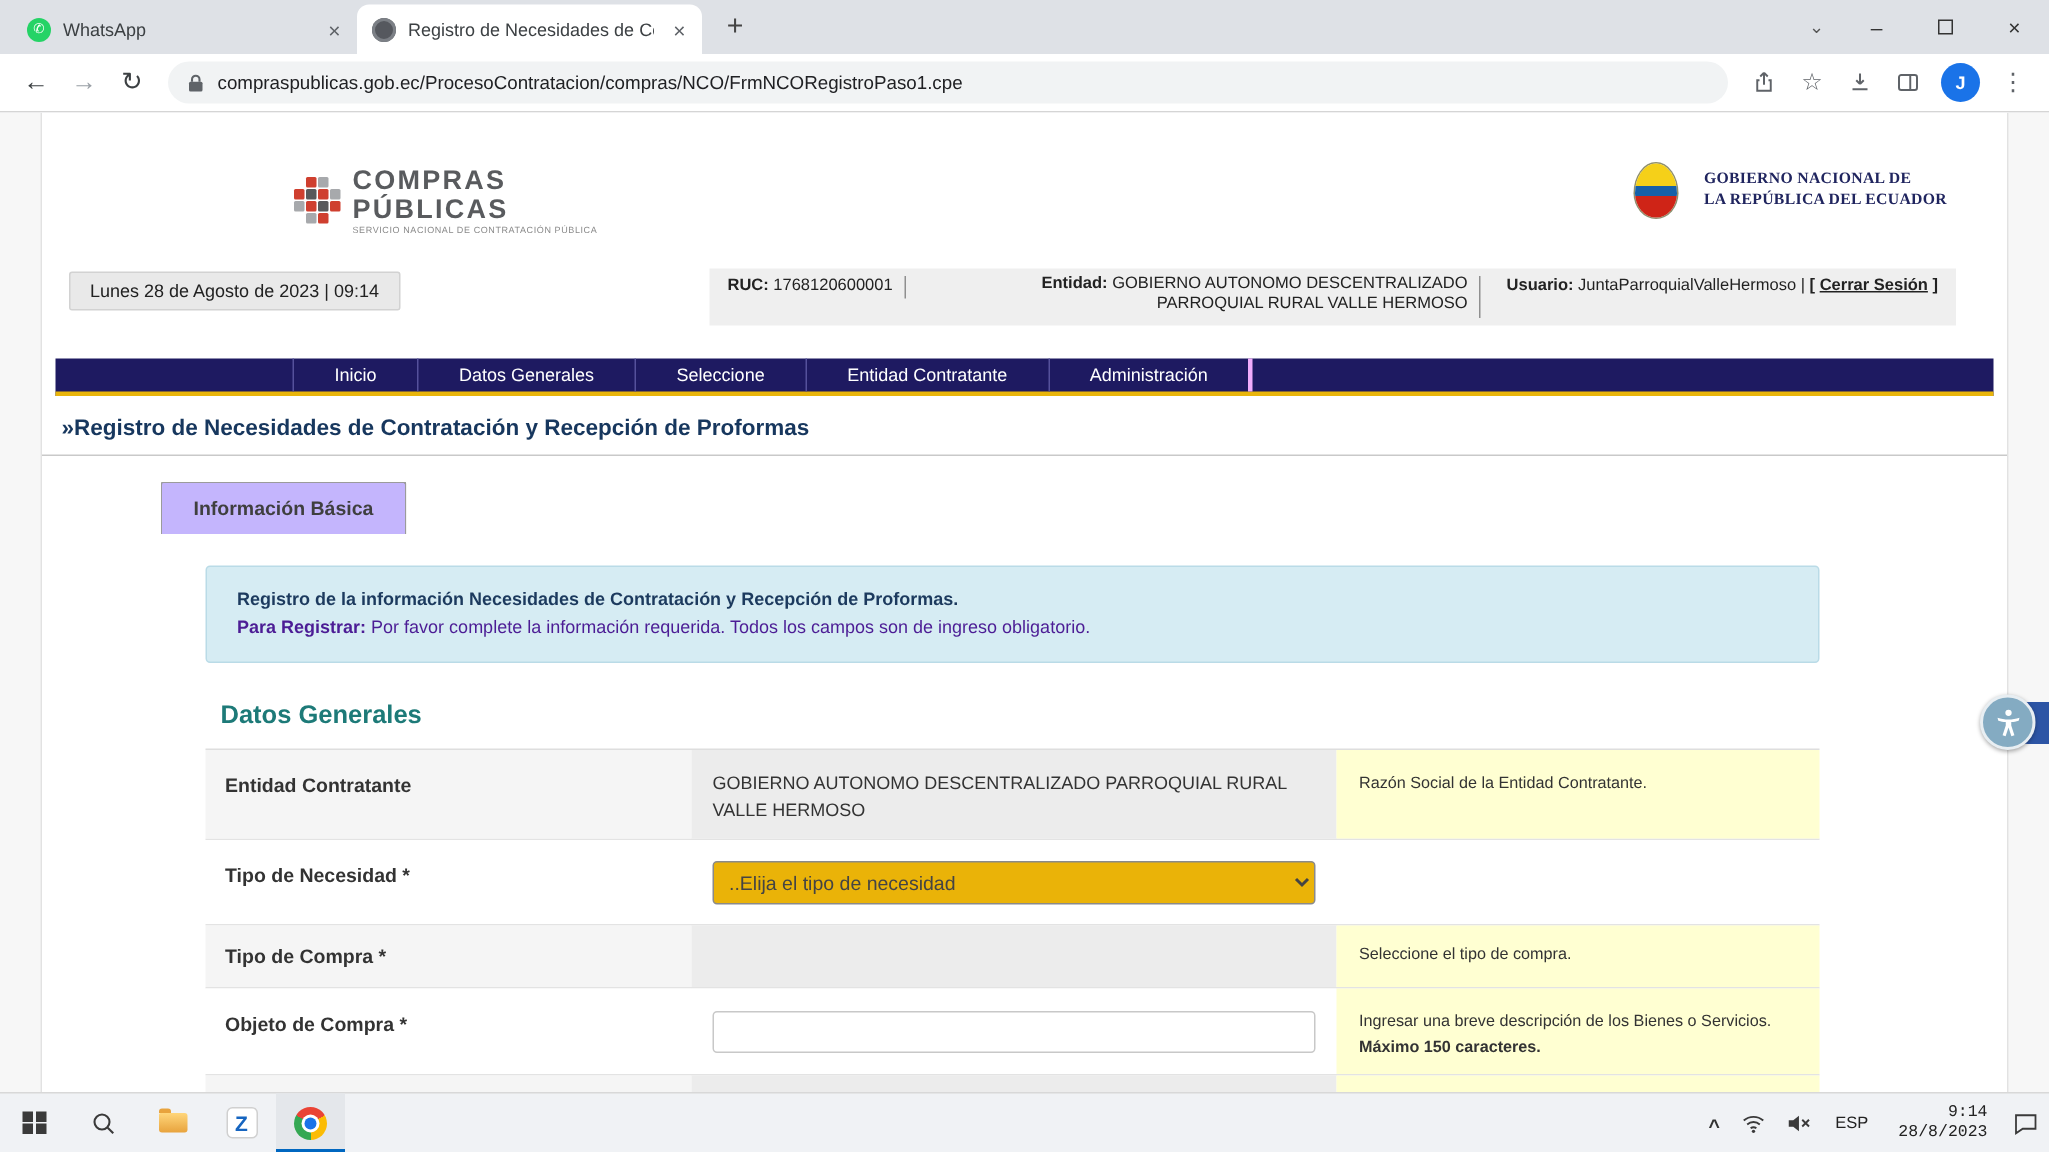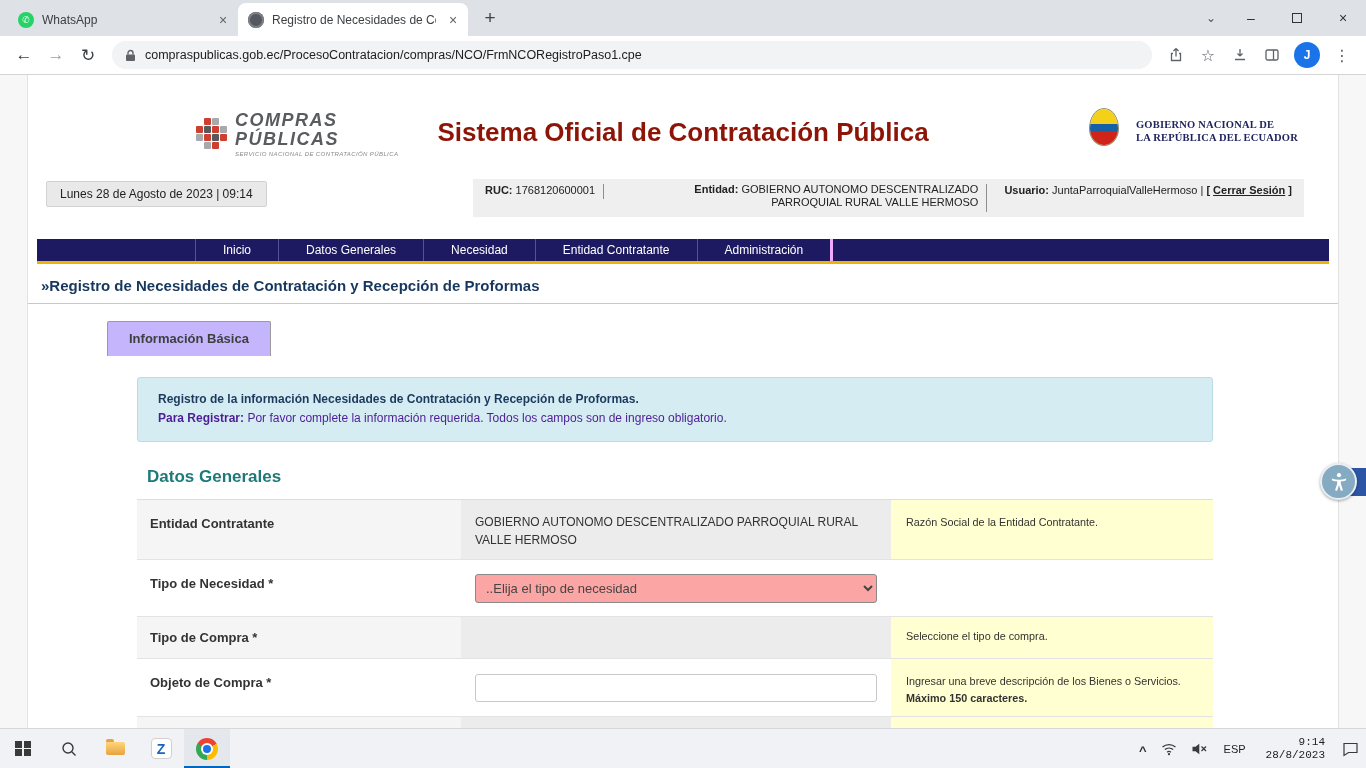--- a/index.html
+++ b/index.html
@@ -28,28 +28,28 @@
   .urlbox { flex:1; height:28px; background:#f1f3f4; border-radius:14px; display:flex; align-items:center; gap:9px; padding:0 13px; margin:0 6px; }
   .url-text { font-size:12.5px; color:#202124; white-space:nowrap; overflow:hidden; }
   .ab-icon { width:28px; height:28px; display:flex; align-items:center; justify-content:center; color:#5f6368; font-size:16px; }
   .avatar { width:26px; height:26px; border-radius:50%; background:#1a73e8; color:#fff; font-size:12px; font-weight:bold; display:flex; align-items:center; justify-content:center; margin:0 4px; }
 
   
   .page { position:absolute; top:75px; left:0; right:0; bottom:40px; background:#f7f7f7; overflow:hidden; }
   .page-inner { margin:0 27px; height:100%; background:#fff; border-left:1px solid #e2e2e2; border-right:1px solid #e2e2e2; position:relative; overflow:hidden; }
 
   .site-header { position:relative; height:100px; }
-  .logo { position:absolute; left:168px; top:36px; display:flex; align-items:center; gap:8px;font-style:italic; }
+  .logo { position:absolute; left:168px; top:36px; display:flex; align-items:center; gap:8px; }
   .pixelart { display:grid; grid-template-columns:repeat(4,7px); grid-auto-rows:7px; gap:1px; }
   .px { border-radius:1px; }
   .pr { background:#cf3f2f; } .pg { background:#a7a9ac; } .pd { background:#58595b; } .pw { background:transparent; }
   .logo-l1,.logo-l2 { font-size:18px; font-weight:bold; color:#595b5e; letter-spacing:1.5px; line-height:1.05; }
   .logo-l3 { font-size:6px; color:#8a8a8a; letter-spacing:.4px; margin-top:2px; white-space:nowrap; }
   .site-title { position:absolute; left:50%; transform:translateX(-50%); top:42px; font-size:26px; font-weight:bold; color:#8d1507; white-space:nowrap; }
-  .gov { position:absolute; right:40px; top:34px; display:flex; align-items:flex-end; gap:18px; }
+  .gov { position:absolute; right:40px; top:34px; display:flex; align-items:center; gap:18px; }
   .shield { width:28px; height:36px; border-radius:50% / 55% 55% 45% 45%; background:linear-gradient(180deg,#f5d019 0 42%, #1660a8 42% 60%, #cf2417 60% 100%); box-shadow:0 0 0 1px #8f8f6e; }
   .gov-text { font-family:"Liberation Serif","DejaVu Serif",serif; font-size:10.5px; font-weight:bold; color:#20255f; line-height:1.3; letter-spacing:.2px; }
 
   .inforow { position:relative; height:50px; margin-top:4px; }
   .datebox { position:absolute; left:18px; top:2px; background:#e9e9e9; border:1px solid #d2d2d2; border-radius:2px; padding:5px 13px; font-size:12px; color:#222; white-space:nowrap; }
   .sessionbox { position:absolute; left:445px; top:0; width:831px; background:#efefef; padding:4px 12px 5px; display:flex; font-size:11px; color:#222; line-height:13px; }
   .sess-ruc { white-space:nowrap; padding-top:1px; }
   .sess-div { width:1px; background:#8f8f8f; height:15px; margin:1px 8px 0; flex:0 0 1px; }
   .sess-div.tall { height:28px; }
   .sess-ent { flex:1; text-align:right; padding-left:28px; }
@@ -76,21 +76,21 @@
   .frow { display:flex; border-bottom:1px solid #e3e3e3; }
   .fl { width:324px; padding:16px 16px 12px 13px; font-size:13px; font-weight:bold; color:#333; background:#fff; }
   .fv { width:430px; padding:10px 14px; background:#fff; display:flex; align-items:center; }
   .fv.topalign { align-items:flex-start; padding-top:13px; }
   .fh { width:322px; background:#ffffd2; padding:14px 8px 10px 15px; font-size:10.8px; color:#333; line-height:1.5; }
   .frow.alt .fl { background:#f5f5f5; }
   .frow.alt .fv { background:#ececec; }
   .r1 { min-height:57px; } .r2 { min-height:57px; } .r3 { min-height:42px; } .r4 { min-height:56px; } .r5 { min-height:60px; }
   .r3 .fl { padding-top:13px; } .r3 .fh { padding-top:11px; }
   .static-val { font-size:12px; color:#333; line-height:1.5; }
-  select.need { width:402px; height:29px; font-size:13px; color:#444; border:1px solid #8a8a8a; border-radius:3px; background:#fca5a5; padding:0 6px; font-family:inherit; }
+  select.need { width:402px; height:29px; font-size:13px; color:#444; border:1px solid #8a8a8a; border-radius:3px; background:#eab308; padding:0 6px; font-family:inherit; }
   input.obj { width:402px; height:28px; border:1px solid #c8c8c8; border-radius:3px; padding:0 8px; font-size:13px; font-family:inherit; }
   .helpline2 { display:block; font-weight:bold; }
 
   .acc-wrap { position:absolute; right:0; top:388px; width:48px; height:40px; }
   .acc-anchor { position:absolute; right:0; top:5px; width:22px; height:28px; background:#2d55a5; border-radius:8px 0 0 8px; }
   .acc-btn { position:absolute; right:9px; top:0; width:37px; height:37px; border-radius:50%; background:#84abc2; border:2px solid #e8eef2; box-shadow:0 1px 3px rgba(0,0,0,.35); display:flex; align-items:center; justify-content:center; cursor:pointer; }
 
   
   .taskbar { position:absolute; left:0; right:0; bottom:0; height:40px; background:#f0f2f5; border-top:1px solid #d8d8d8; display:flex; align-items:stretch; font-size:11px; color:#222; }
   .tb-btn { width:46px; display:flex; align-items:center; justify-content:center; cursor:pointer; }
@@ -193,21 +193,20 @@
               <span class="px pg"></span>
               <span class="px pr"></span>
               <span class="px pw"></span>
           </div>
           <div>
             <div class="logo-l1">COMPRAS</div>
             <div class="logo-l2">PÚBLICAS</div>
             <div class="logo-l3">SERVICIO NACIONAL DE CONTRATACIÓN PÚBLICA</div>
           </div>
         </div>
-        <h1 class="site-title">Sistema Oficial de Contratación Pública</h1>
         <div class="gov">
           <div class="shield"></div>
           <div class="gov-text">
             <div>GOBIERNO NACIONAL DE</div>
             <div>LA REPÚBLICA DEL ECUADOR</div>
           </div>
         </div>
       </div>
 
       <div class="inforow">
@@ -224,21 +223,21 @@
             <span class="b">[</span>
             <a class="logout">Cerrar Sesión</a>
             <span class="b">]</span>
           </div>
         </div>
       </div>
 
       <nav class="mainmenu">
         <div class="menu-item">Inicio</div>
         <div class="menu-item">Datos Generales</div>
-        <div class="menu-item">Necesidad</div>
+        <div class="menu-item">Seleccione</div>
         <div class="menu-item">Entidad Contratante</div>
         <div class="menu-item">Administración</div>
       </nav>
 
       <div class="breadcrumb">»Registro de Necesidades de Contratación y Recepción de Proformas</div>
 
       <div class="tabrow">
         <div class="ptab">Información Básica</div>
       </div>
 

